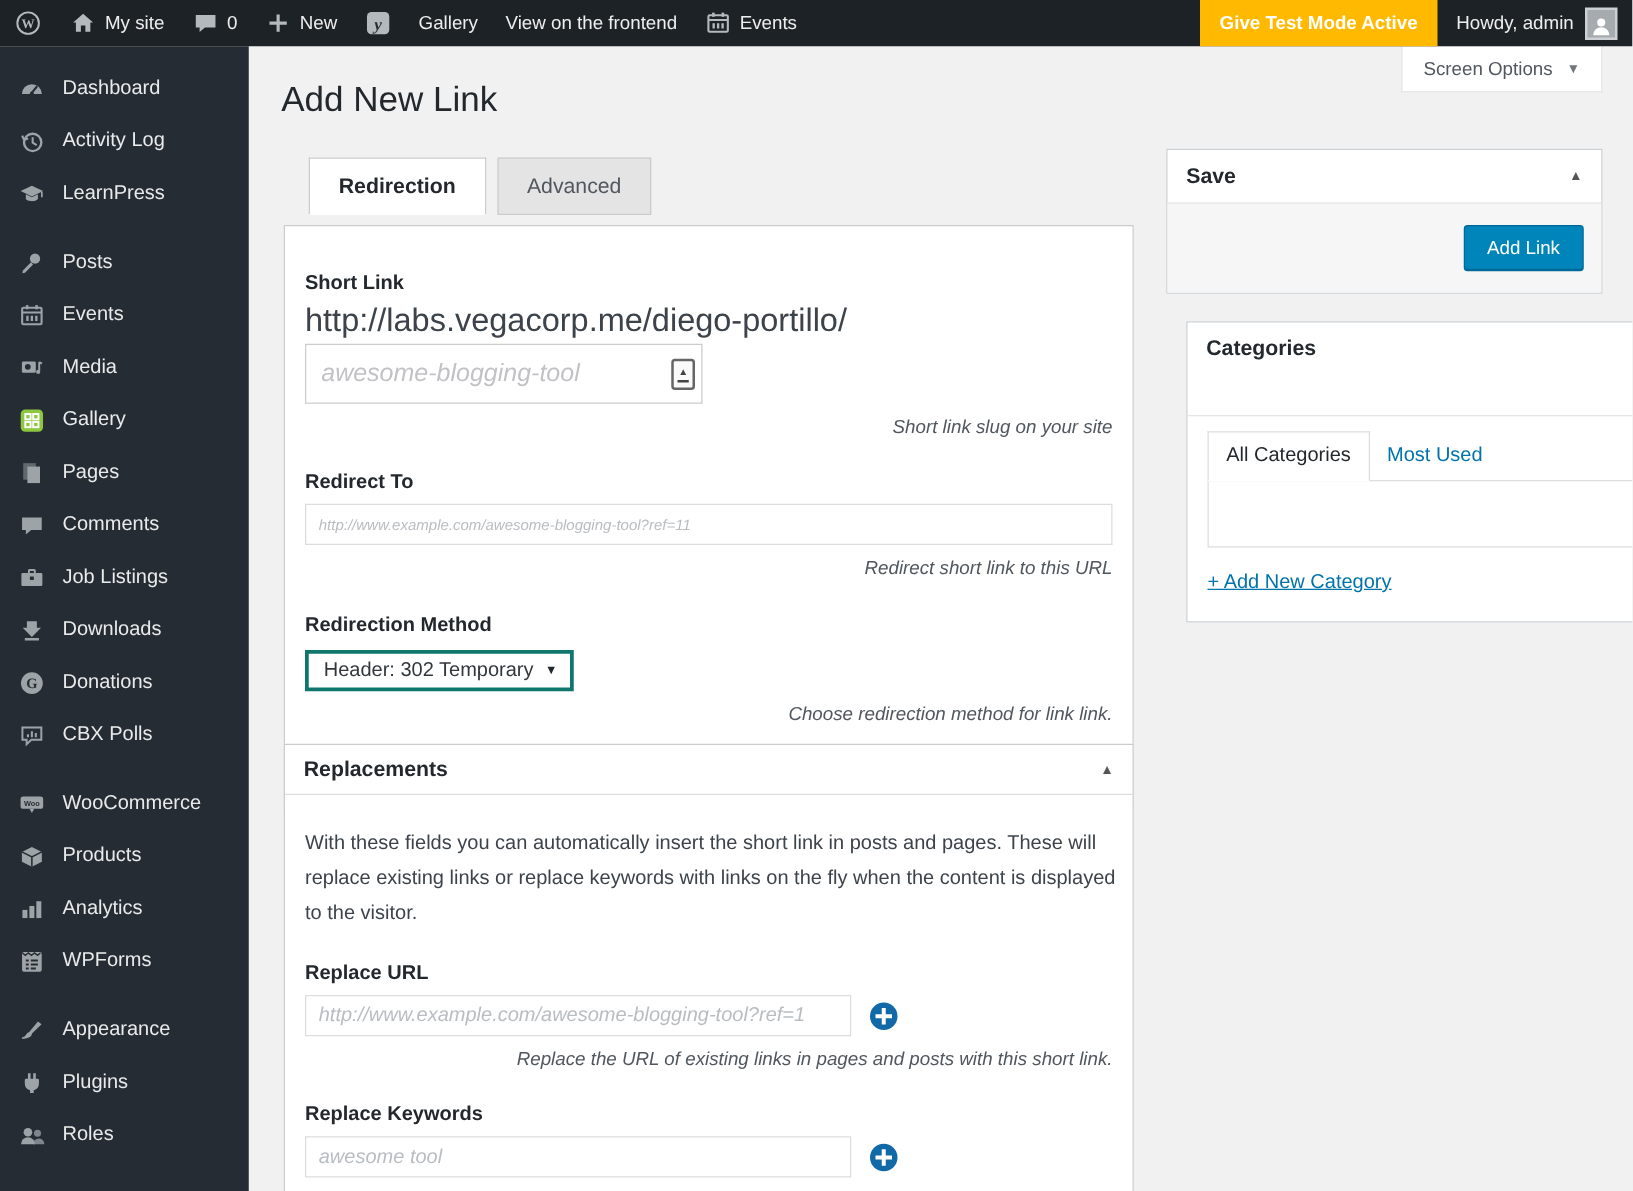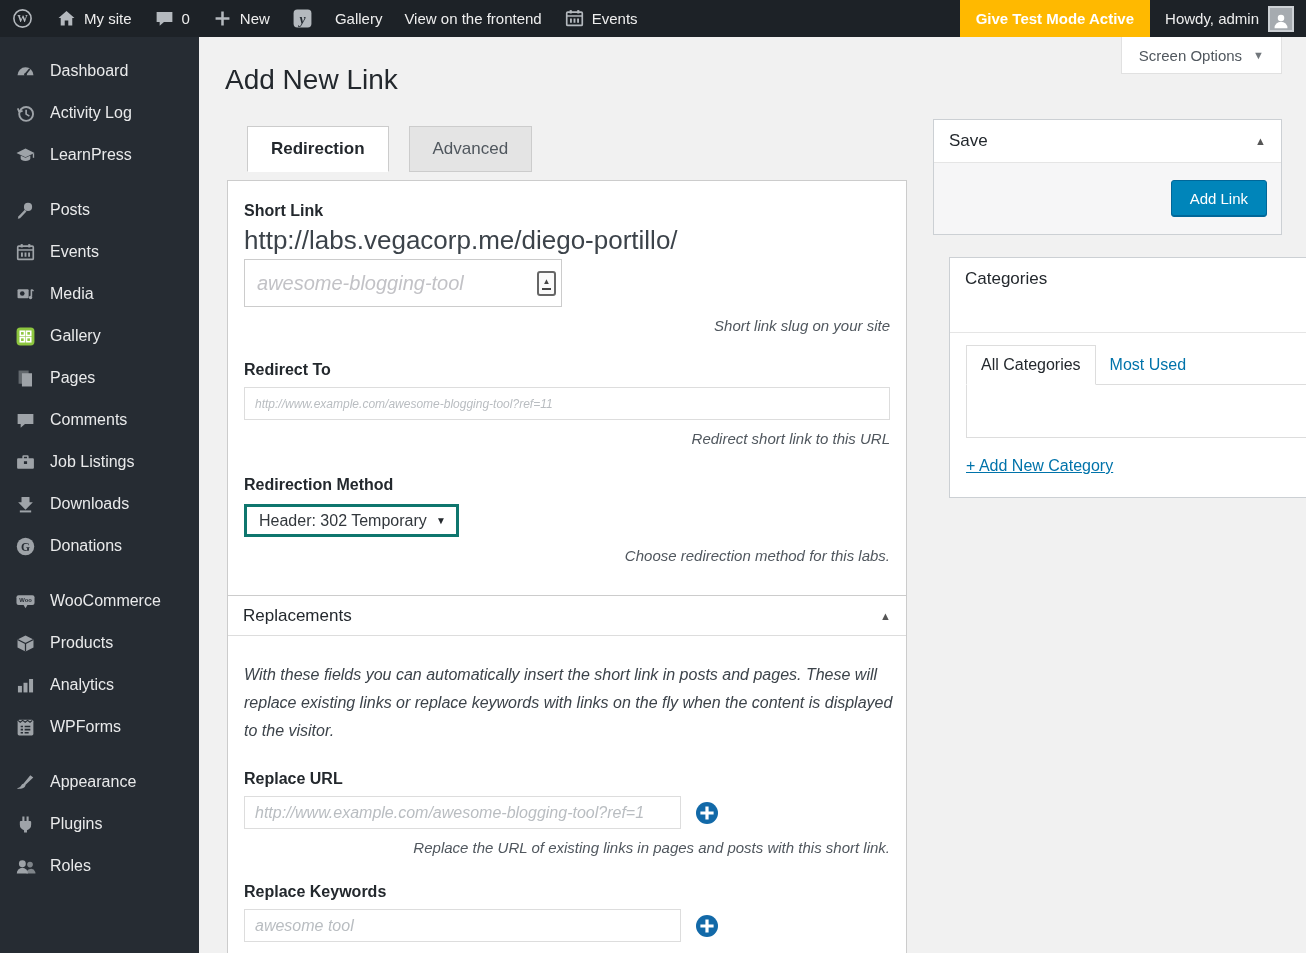--- a/index.html
+++ b/index.html
@@ -30,49 +30,49 @@
   .menu-group + .menu-group{margin-top:13px;}
   .menu-item{display:flex;align-items:center;gap:14px;padding:10px 6px 10px 14px;font-size:16px;color:#e9eaeb;cursor:pointer;}
   .mi-icon{width:22px;height:22px;min-width:22px;color:#9ea3a8;display:flex;align-items:center;justify-content:center;}
   .mi-icon svg{width:21px;height:21px;display:block;}
   
   .content{position:absolute;left:199px;top:37px;right:0;bottom:0;overflow:hidden;}
   .screen-options{position:absolute;top:0;right:24px;height:37px;background:#fff;border:1px solid #e1e1e1;border-top:none;padding:0 17px;display:flex;align-items:center;gap:11px;font-size:15px;color:#50575e;cursor:pointer;z-index:20;}
   .so-arrow{font-size:11px;color:#72777c;}
   .page-title{position:absolute;left:26px;top:27px;font-size:28px;font-weight:400;color:#23282d;}
   
-  .tabs{position:absolute;left:48px;top:89px;display:flex;gap:20px;}
+  .tabs{position:absolute;left:48px;top:89px;display:flex;gap:9px;}
   .tab{padding:12px 23px;font-size:17px;border:1px solid #ccc;background:#e4e4e4;color:#50575e;cursor:pointer;}
   .tab.active{background:#fff;color:#23282d;font-weight:bold;border-bottom-color:#fff;}
   
   .panel{background:#fff;border:1px solid #ccc;}
-  .panel-main{position:absolute;left:28px;top:143px;width:680px;height:469px;padding:21px 16px;}
+  .panel-main{position:absolute;left:28px;top:143px;width:680px;height:469px;padding:37px 16px;}
   .field-label{display:block;font-weight:bold;font-size:16px;color:#23282d;}
   .base-url{font-size:26px;color:#3c434a;margin-top:5px;font-weight:400;}
   .slug-wrap{position:relative;width:318px;margin-top:3px;}
   input{font-family:"Liberation Sans", sans-serif;background:#fff;}
   .slug-input{width:318px;height:48px;border:1px solid #ccc;font-size:20px;padding:0 30px 0 12px;color:#32373c;}
   .slug-input::placeholder{font-style:italic;color:#c2c2c6;opacity:1;}
   .slug-adorn{position:absolute;right:6px;top:12px;width:19px;height:25px;border:2px solid #666;border-radius:3px;display:flex;flex-direction:column;align-items:center;justify-content:center;background:#fafafa;}
   .slug-adorn .tri{font-size:8px;color:#444;line-height:1;}
   .slug-adorn .bar{width:9px;height:2px;background:#444;margin-top:2px;}
   .help{font-style:italic;font-size:15px;color:#50575e;margin-top:10px;text-align:right;}
   .fgroup-rt{margin-top:27px;}
   .text-input{width:646px;height:33px;border:1px solid #ddd;font-size:12px;padding:0 10px;color:#32373c;}
   .text-input::placeholder{font-style:italic;color:#b9bdc1;opacity:1;}
   .fgroup-rm{margin-top:29px;}
   .select{margin-top:10px;width:215px;height:33px;border:3px solid #0f766e;background:#fff;display:flex;align-items:center;justify-content:space-between;padding:0 10px 0 12px;font-size:16px;color:#32373c;cursor:pointer;}
   .sel-arrow{font-size:10px;color:#23282d;}
   
   .panel-repl{position:absolute;left:28px;top:558px;width:680px;height:430px;}
   .repl-header{height:40px;display:flex;align-items:center;justify-content:space-between;padding:0 15px;border-bottom:1px solid #ddd;}
-  .box-title{font-size:17px;font-weight:normal;color:#23282d;}
+  .box-title{font-size:17px;font-weight:bold;color:#23282d;}
   .toggle-arrow{font-size:11px;color:#555;cursor:pointer;}
   .repl-body{padding:25px 16px;}
-  .repl-desc{font-style:italic;font-size:16px;color:#3c434a;line-height:1.75;width:660px;margin-bottom:25px;}
+  .repl-desc{font-size:16px;color:#3c434a;line-height:1.75;width:660px;margin-bottom:25px;}
   .input-row{display:flex;align-items:center;gap:14px;margin-top:8px;}
   .repl-input{width:437px;height:33px;border:1px solid #ddd;font-size:16px;padding:0 10px;color:#32373c;}
   .repl-input::placeholder{font-style:italic;color:#b9bdc1;opacity:1;}
   .plus-btn{width:24px;height:24px;border:none;background:none;padding:0;cursor:pointer;display:flex;}
   .plus-btn svg{width:24px;height:24px;display:block;}
   .fgroup-rk{margin-top:27px;}
   
   .panel-save{position:absolute;left:734px;top:82px;width:349px;border-color:#ccd0d4;}
   .box-header{padding:11px 15px;display:flex;align-items:center;justify-content:space-between;}
   .save-body{border-top:1px solid #e5e5e5;background:#f6f6f7;padding:17px 14px;display:flex;justify-content:flex-end;}
@@ -284,20 +284,29 @@
       </div>
       <div class="menu-item">
         <span class="mi-icon">
           <svg viewBox="0 0 20 20">
             <circle cx="10" cy="10" r="8.3" fill="currentColor"></circle>
             <text x="10" y="14" text-anchor="middle" font-size="11" font-weight="bold" fill="#262c33" font-family="serif">G</text>
           </svg>
         </span>
         <span>Donations</span>
       </div>
+      <div class="menu-item">
+        <span class="mi-icon">
+          <svg viewBox="0 0 20 20" fill="none" stroke="currentColor">
+            <path d="M2.8 3.8h14.4v9.4H9.6L6 16.6v-3.4H2.8z" stroke-width="1.5"></path>
+            <path d="M7 11.2V9 M10 11.2V6.6 M13 11.2V8" stroke-width="1.6"></path>
+          </svg>
+        </span>
+        <span>CBX Polls</span>
+      </div>
     </div>
     <div class="menu-group">
       <div class="menu-item">
         <span class="mi-icon">
           <svg viewBox="0 0 20 20">
             <rect x="1.4" y="4" width="17.2" height="9.4" rx="2" fill="currentColor"></rect>
             <path d="M8.2 13.4l1.8 3.1 1.8-3.1z" fill="currentColor"></path>
             <text x="10" y="10.9" text-anchor="middle" font-size="5.6" font-weight="bold" fill="#262c33">Woo</text>
           </svg>
         </span>
@@ -399,21 +408,21 @@
       </div>
       <div class="help">Redirect short link to this URL</div>
     </div>
 
     <div class="fgroup-rm">
       <label class="field-label">Redirection Method</label>
       <div class="select">
         <span>Header: 302 Temporary</span>
         <span class="sel-arrow">▼</span>
       </div>
-      <div class="help">Choose redirection method for this labs.</div>
+      <div class="help">Choose redirection method for link link.</div>
     </div>
   </div>
 
   <div class="panel panel-repl">
     <div class="repl-header">
       <span class="box-title">Replacements</span>
       <span class="toggle-arrow">▲</span>
     </div>
     <div class="repl-body">
       <p class="repl-desc">With these fields you can automatically insert the short link in posts and pages. These will replace existing links or replace keywords with links on the fly when the content is displayed to the visitor.</p>

